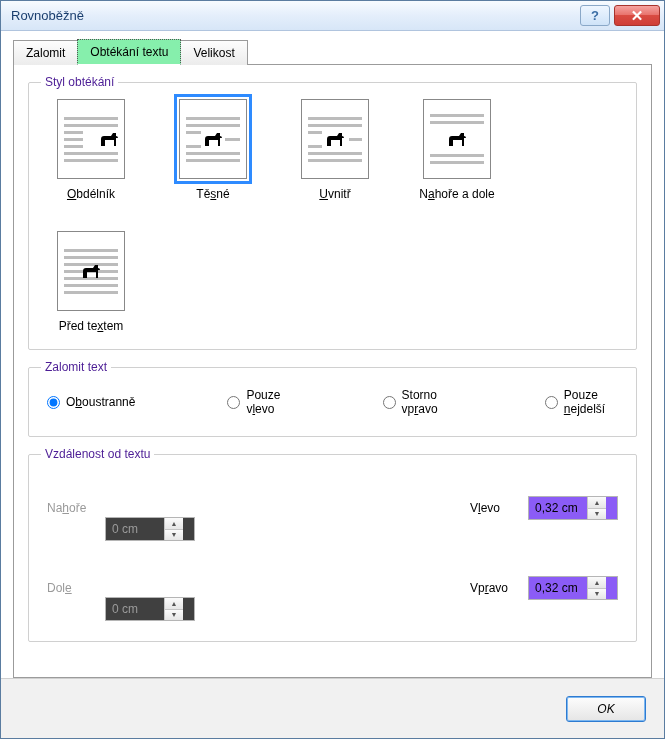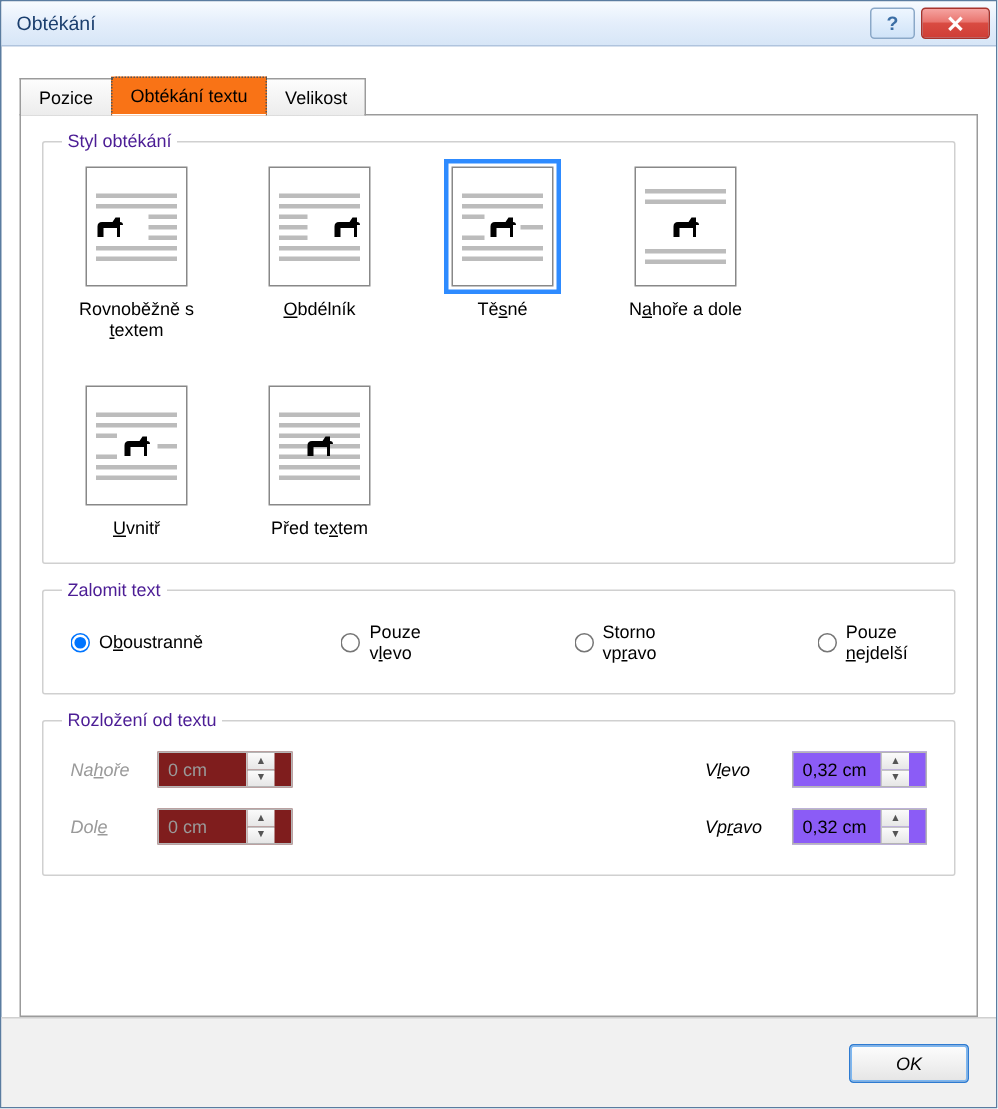--- a/index.html
+++ b/index.html
@@ -65,25 +65,24 @@
   border: 1px solid #9b9b9b;
   border-bottom: none;
   padding: 5px 12px;
   background: linear-gradient(to bottom,#fdfdfd,#ececec);
   font-size: 12px;
   cursor: pointer;
   position: relative;
 }
 .tab + .tab { margin-left: -1px; }
 .tab.active {
-  background: #f97316;
+  background: #86efac;
   border: 1px dotted #555;
   border-bottom: 1px solid #fff;
   z-index: 3;
-  margin-top: 12px;
 }
 .panel {
   border: 1px solid #9b9b9b;
   margin-top: -1px;
   flex: 1;
   padding: 10px 14px;
   background: #fff;
 }
 fieldset {
   border: 1px solid #d0d0d0;
@@ -140,29 +139,29 @@
   cursor: pointer;
 }
 .radio-item input { margin: 0; }
 .dist-grid {
   display: grid;
   grid-template-columns: 58px 90px 1fr 58px 90px;
   row-gap: 14px;
   align-items: center;
   padding: 4px 6px;
 }
-.dist-label { font-size: 12px; font-style: italic; }
+.dist-label { font-size: 12px; }
 .dist-label.disabled { color: #9a9a9a; }
 .spinner {
   display: flex; align-items: stretch;
   border: 1px solid #b5b5b5;
   height: 24px;
   background: #8b5cf6;
 }
-.spinner.disabled { background: #7f1d1d; color: #9a9a9a; }
+.spinner.disabled { background: #404040; color: #9a9a9a; margin-top: 42px; }
 .spinner input {
   border: none; outline: none;
   width: 58px; padding: 0 6px;
   font-size: 12px;
   background: transparent;
   color: inherit;
 }
 .spin-btns {
   display: flex; flex-direction: column;
   border-left: 1px solid #c5c5c5;
@@ -206,55 +205,40 @@
   <defs>
     <g id="dog-shape">
       <path d="M2 16 L2 9 Q2 6 5 6 L12 6 L14 3 L17 3 L17 6 Q19 6 19 8 L17 8 L17 16 L15 16 L15 10 L6 10 L6 16 Z" fill="#000"></path>
     </g>
   </defs>
 </svg>
 
 <div class="window">
 
   <div class="titlebar">
-    <span class="titlebar-text">Obtékání</span>
+    <span class="titlebar-text">Rovnoběžně</span>
     <div class="titlebar-buttons">
       <div class="tbtn help">?</div>
       <div class="tbtn close">✕</div>
     </div>
   </div>
 
   <div class="content">
     <div class="tabs">
-      <div class="tab">Pozice</div>
+      <div class="tab">Zalomit</div>
       <div class="tab active">Obtékání textu</div>
       <div class="tab">Velikost</div>
     </div>
 
     <div class="panel">
 
       <fieldset>
         <legend>Styl obtékání</legend>
         <div class="wrap-styles">
 
-          <div class="wrap-option">
-            <div class="wrap-thumb">
-              <div class="line"></div>
-                <div class="line"></div>
-              <div class="line short-r"></div>
-                <div class="line short-r"></div>
-                <div class="line short-r"></div>
-              <div class="line"></div>
-                <div class="line"></div>
-              <div class="dog" style="left:4px; top:50%; transform:translateY(-50%);"><svg viewBox="0 0 20 18">
-                    <use href="#dog-shape"></use>
-                  </svg></div>
-            </div>
-            <div class="wrap-label"><span>Rovnoběžně s </span><span class="u">t</span><span>extem</span></div>
-          </div>
 
           <div class="wrap-option">
             <div class="wrap-thumb">
               <div class="line"></div>
                 <div class="line"></div>
               <div class="line short-l"></div>
                 <div class="line short-l"></div>
                 <div class="line short-l"></div>
               <div class="line"></div>
                 <div class="line"></div>
@@ -278,44 +262,44 @@
                     <use href="#dog-shape"></use>
                   </svg></div>
             </div>
             <div class="wrap-label"><span>Tě</span><span class="u">s</span><span>né</span></div>
           </div>
 
           <div class="wrap-option">
             <div class="wrap-thumb">
               <div class="line"></div>
                 <div class="line"></div>
-              <div style="height:22px"></div>
-              <div class="line"></div>
-                <div class="line"></div>
-              <div class="dog center-dog"><svg viewBox="0 0 20 18">
-                    <use href="#dog-shape"></use>
-                  </svg></div>
-            </div>
-            <div class="wrap-label"><span>N</span><span class="u">a</span><span>hoře a dole</span></div>
-          </div>
-
-          <div class="wrap-option">
-            <div class="wrap-thumb">
-              <div class="line"></div>
-                <div class="line"></div>
               <div class="line short-l" style="width:25%"></div>
                 <div class="line short-r" style="width:25%"></div>
                 <div class="line short-l" style="width:25%"></div>
               <div class="line"></div>
                 <div class="line"></div>
               <div class="dog center-dog"><svg viewBox="0 0 20 18">
                     <use href="#dog-shape"></use>
                   </svg></div>
             </div>
             <div class="wrap-label"><span class="u">U</span><span>vnitř</span></div>
+          </div>
+
+          <div class="wrap-option">
+            <div class="wrap-thumb">
+              <div class="line"></div>
+                <div class="line"></div>
+              <div style="height:22px"></div>
+              <div class="line"></div>
+                <div class="line"></div>
+              <div class="dog center-dog"><svg viewBox="0 0 20 18">
+                    <use href="#dog-shape"></use>
+                  </svg></div>
+            </div>
+            <div class="wrap-label"><span>N</span><span class="u">a</span><span>hoře a dole</span></div>
           </div>
 
 
           <div class="wrap-option">
             <div class="wrap-thumb">
               <div class="line"></div>
                 <div class="line"></div>
                 <div class="line"></div>
                 <div class="line"></div>
                 <div class="line"></div>
@@ -347,21 +331,21 @@
             <span><span>Storno vp</span><span class="u">r</span><span>avo</span></span>
           </label>
           <label class="radio-item">
             <input type="radio" name="wt" style="">
             <span><span>Pouze </span><span class="u">n</span><span>ejdelší</span></span>
           </label>
         </div>
       </fieldset>
 
       <fieldset>
-        <legend>Rozložení od textu</legend>
+        <legend>Vzdálenost od textu</legend>
         <div class="dist-grid">
           <div class="dist-label disabled"><span>Na</span><span class="u">h</span><span>oře</span></div>
           <div class="spinner disabled">
             <input disabled="" value="0 cm" style="">
             <div class="spin-btns">
                 <div class="spin-btn">▲</div>
                 <div class="spin-btn">▼</div>
               </div>
           </div>
           <div></div>

